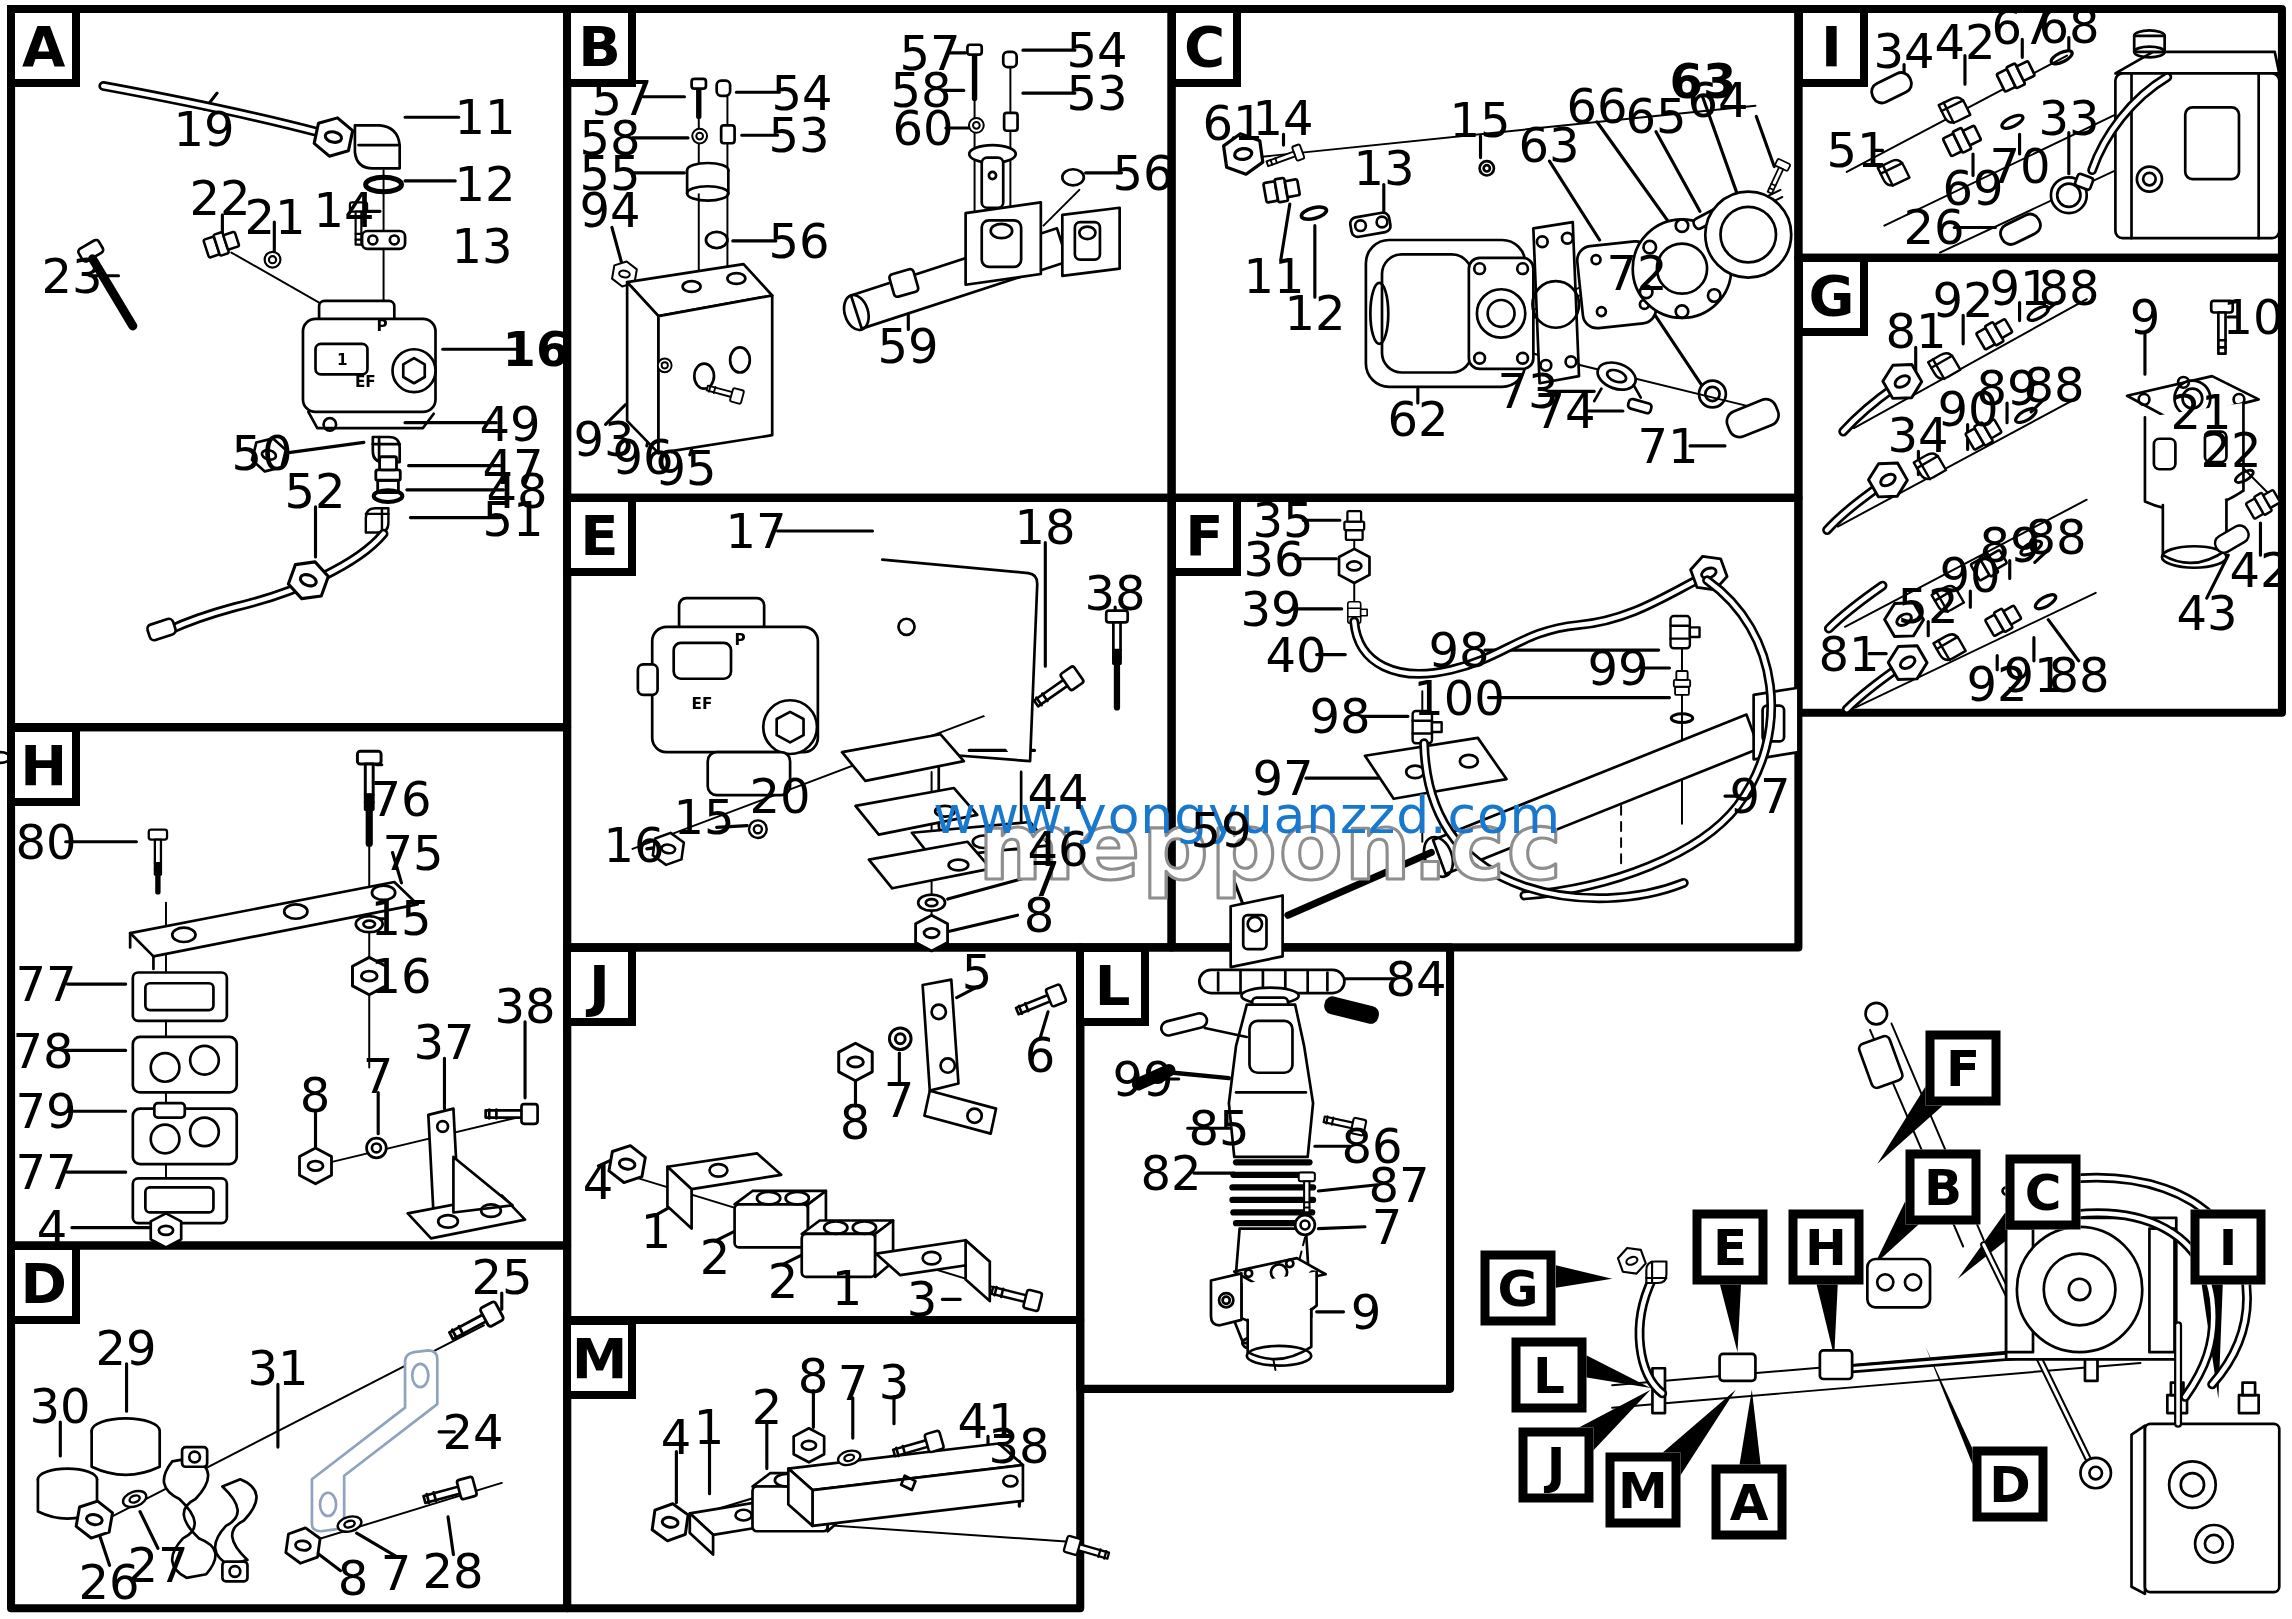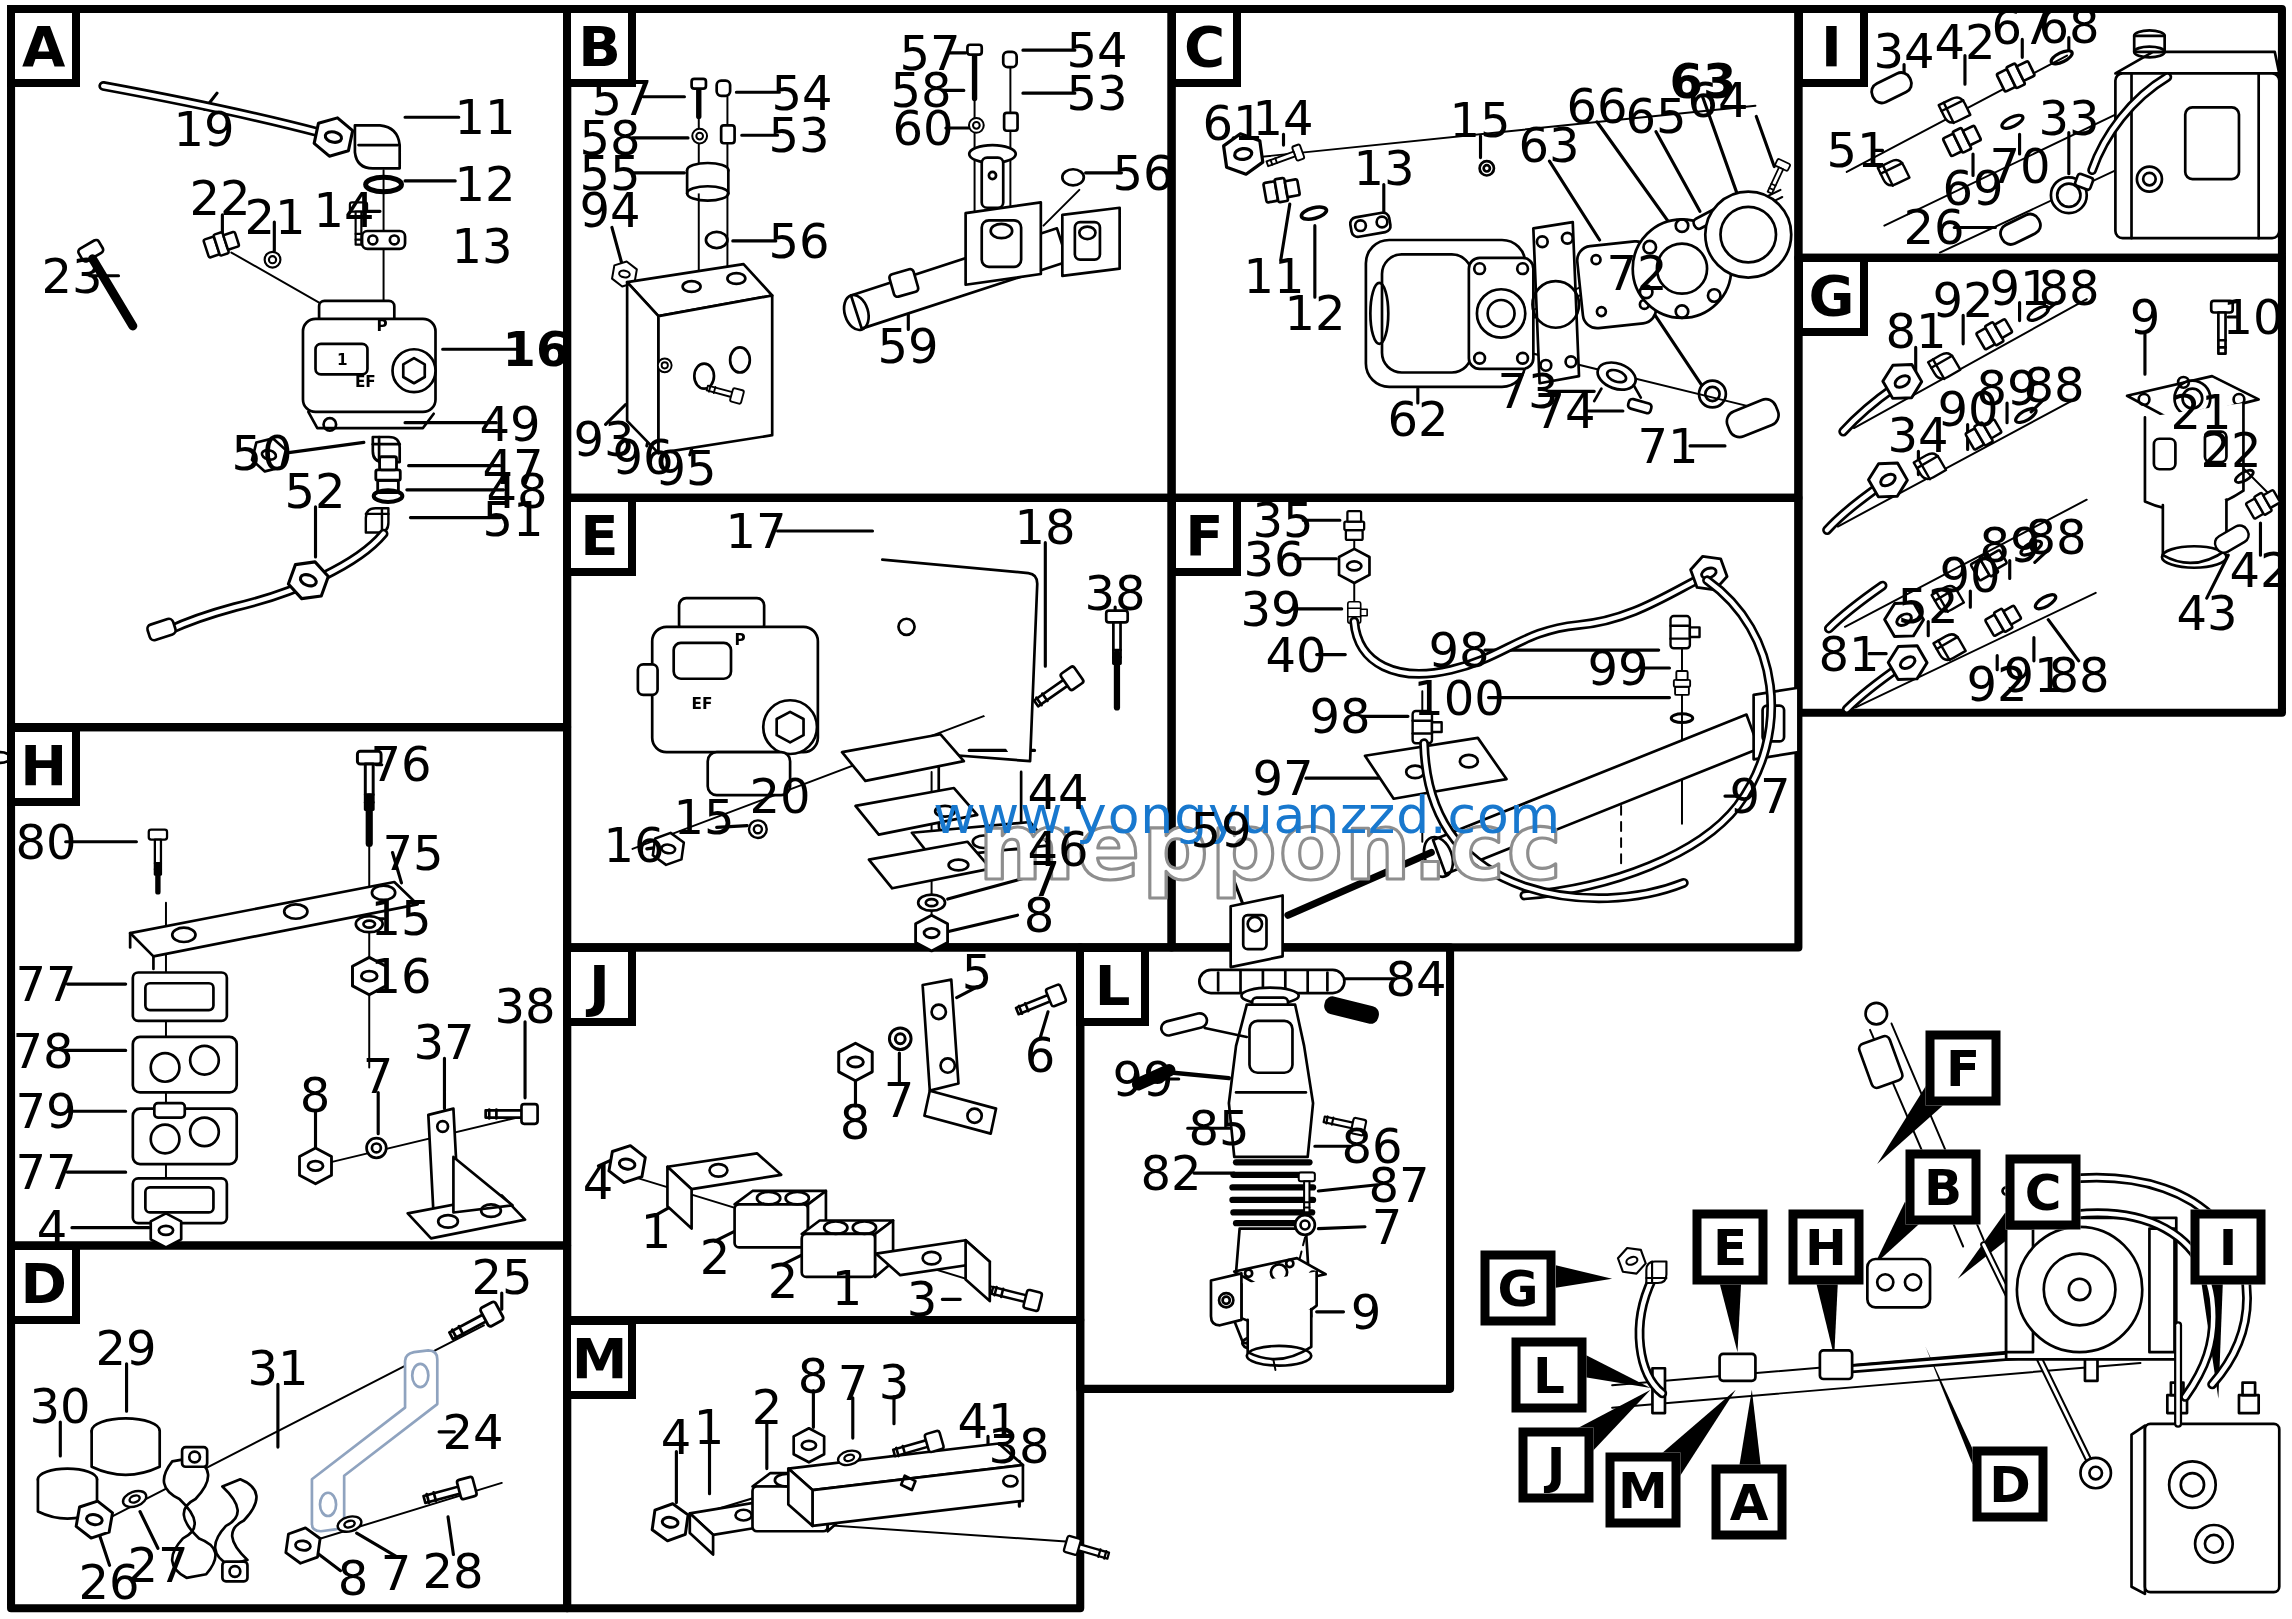--- a/index.html
+++ b/index.html
@@ -807,21 +807,21 @@
       <span class="co" style="left: 1274px; top: 559px;">36</span>
       <span class="co" style="left: 1271px; top: 609px;">39</span>
       <span class="co" style="left: 1296px; top: 655px;">40</span>
       <span class="co" style="left: 1459px; top: 650px;">98</span>
       <span class="co" style="left: 1618px; top: 668px;">99</span>
       <span class="co" style="left: 1459px; top: 698px;">100</span>
       <span class="co" style="left: 1340px; top: 716px;">98</span>
       <span class="co" style="left: 1283px; top: 778px;">97</span>
       <span class="co" style="left: 1221px; top: 830px;">59</span>
       <span class="co" style="left: 1760px; top: 796px;">97</span>
-      <span class="co" style="left: 401px; top: 764px; text-align: right;">76</span>
+      <span class="co" style="left: 401px; top: 799px; text-align: right;">76</span>
       <span class="co" style="left: 46px; top: 842px;">80</span>
       <span class="co" style="left: 413px; top: 853px;">75</span>
       <span class="co" style="left: 401px; top: 918px;">15</span>
       <span class="co" style="left: 401px; top: 976px;">16</span>
       <span class="co" style="left: 46px; top: 984px;">77</span>
       <span class="co" style="left: 43px; top: 1051px;">78</span>
       <span class="co" style="left: 46px; top: 1111px;">79</span>
       <span class="co" style="left: 46px; top: 1172px;">77</span>
       <span class="co" style="left: 52px; top: 1228px;">4</span>
       <span class="co" style="left: 315px; top: 1095px;">8</span>

